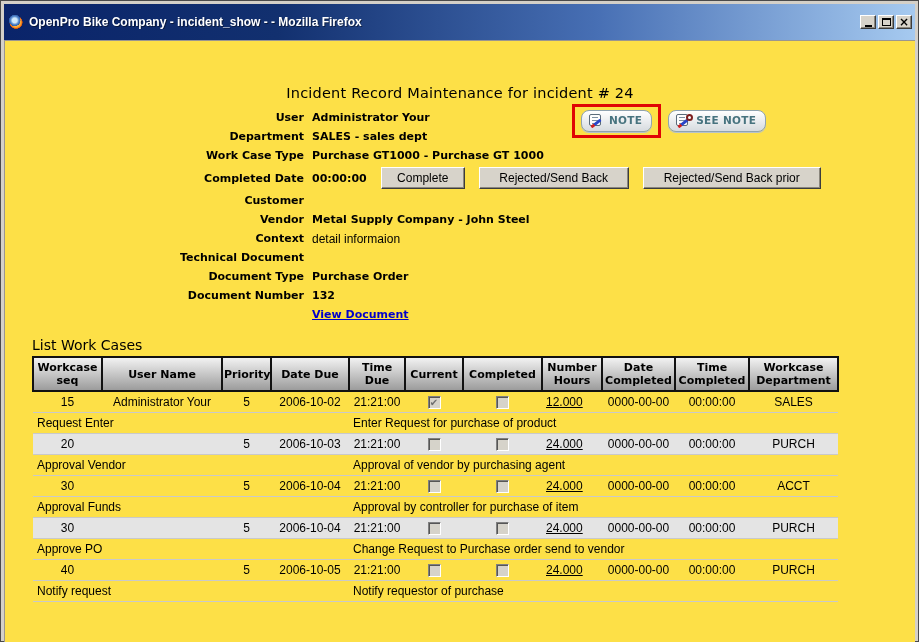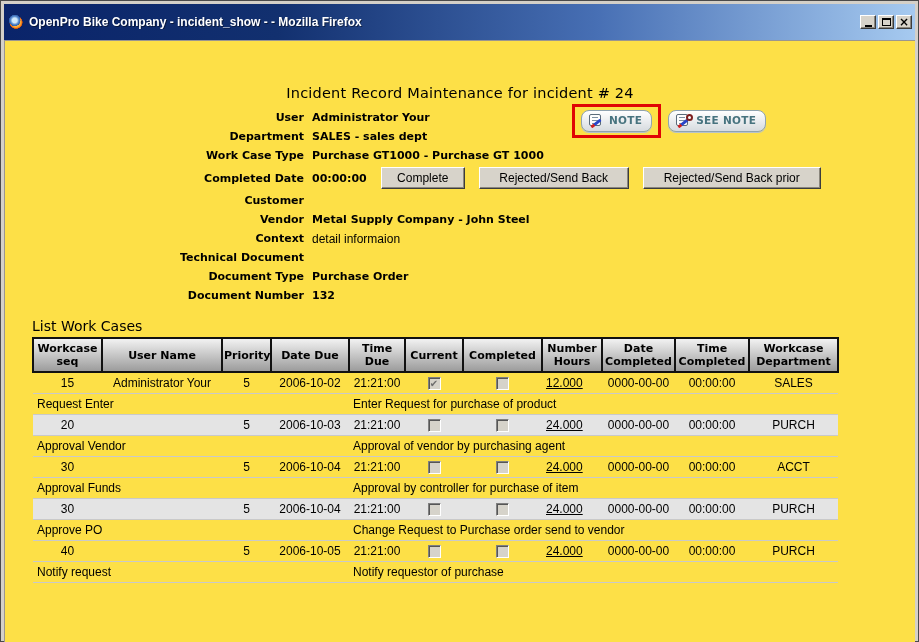--- a/index.html
+++ b/index.html
@@ -244,20 +244,24 @@
         <div class="flabel">Technical Document</div>
         <div class="fvalue"></div>
       </div>
       <div class="frow">
         <div class="flabel">Document Type</div>
         <div class="fvalue">Purchase Order</div>
       </div>
       <div class="frow">
         <div class="flabel">Document Number</div>
         <div class="fvalue">132</div>
+      </div>
+      <div class="frow">
+        <div class="flabel"></div>
+        <div class="fvalue"><a class="viewdoc">View Document</a></div>
       </div>
     </div>
 
     <div class="list-title">List Work Cases</div>
 
     <table class="wc">
       <colgroup>
         <col style="width:69px">
           <col style="width:120px">
           <col style="width:49px">

